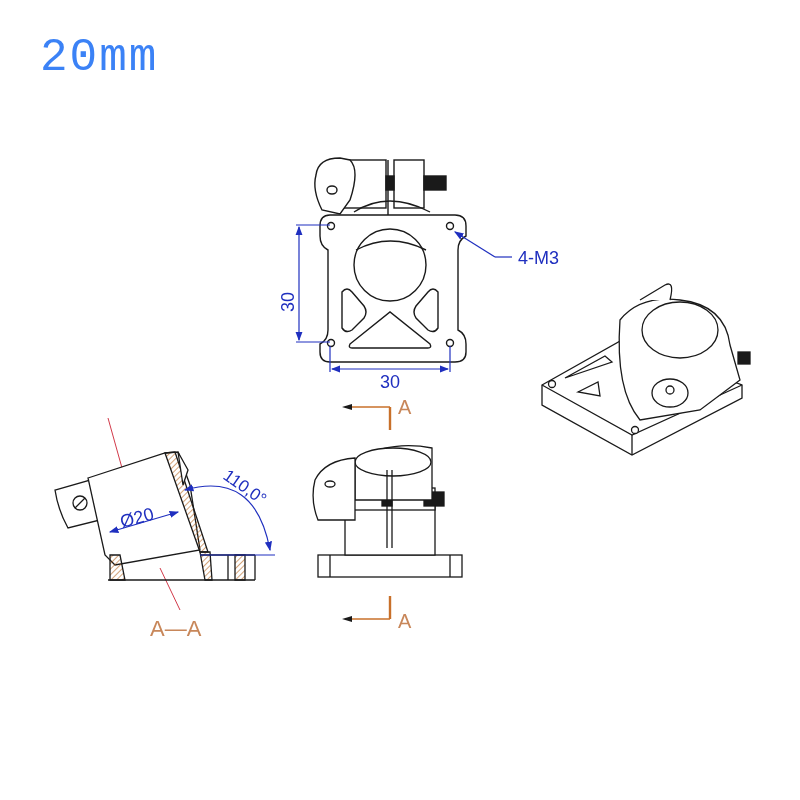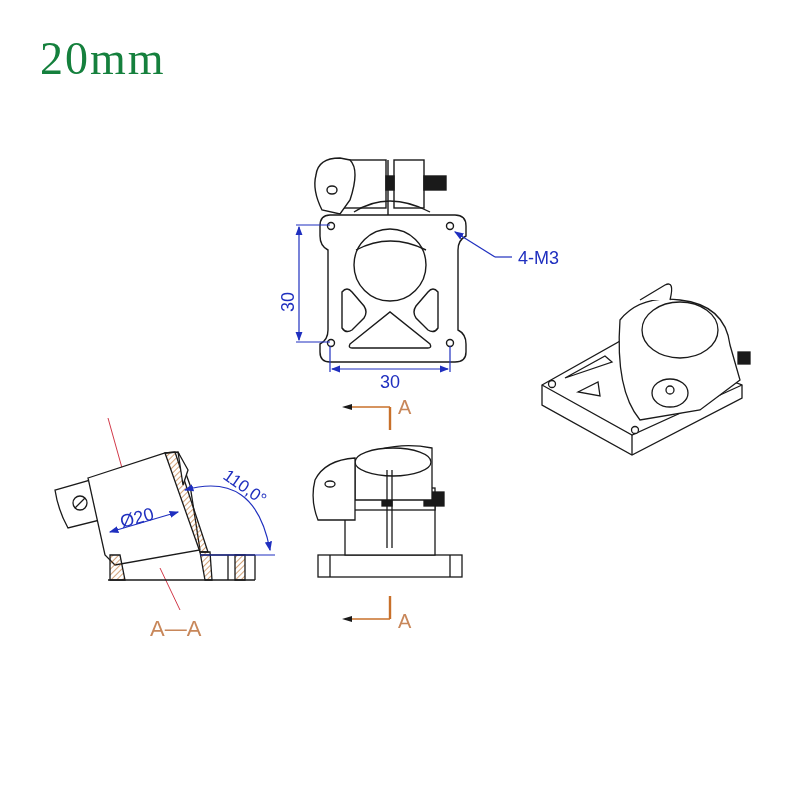--- a/index.html
+++ b/index.html
@@ -1,17 +1,17 @@
 <!DOCTYPE html>
 <html><head>
 <meta charset="utf-8">
 <style>
   html, body { margin:0; padding:0; background:#ffffff; }
   body { width:800px; height:800px; position:relative; overflow:hidden; font-family:"Liberation Sans", sans-serif; }
-  .title { position:absolute; left:40px; top:32px; font-size:46px; color:#15803d; letter-spacing:2px; font-family:Liberation Serif, serif; }
+  .title { position:absolute; left:40px; top:32px; font-size:46px; color:#3b82f6; letter-spacing:2px; font-family:Liberation Mono, monospace; }
   svg.main { position:absolute; left:0; top:0; }
   .dimtxt { font-family:"Liberation Sans", sans-serif; fill:#1f2fbf; }
   .sectxt { font-family:"Liberation Sans", sans-serif; fill:#c8875a; }
 </style>
 </head>
 <body>
 
 <div class="title">20mm</div>
 
 <svg class="main" width="800" height="800" viewBox="0 0 800 800" xmlns="http://www.w3.org/2000/svg">

